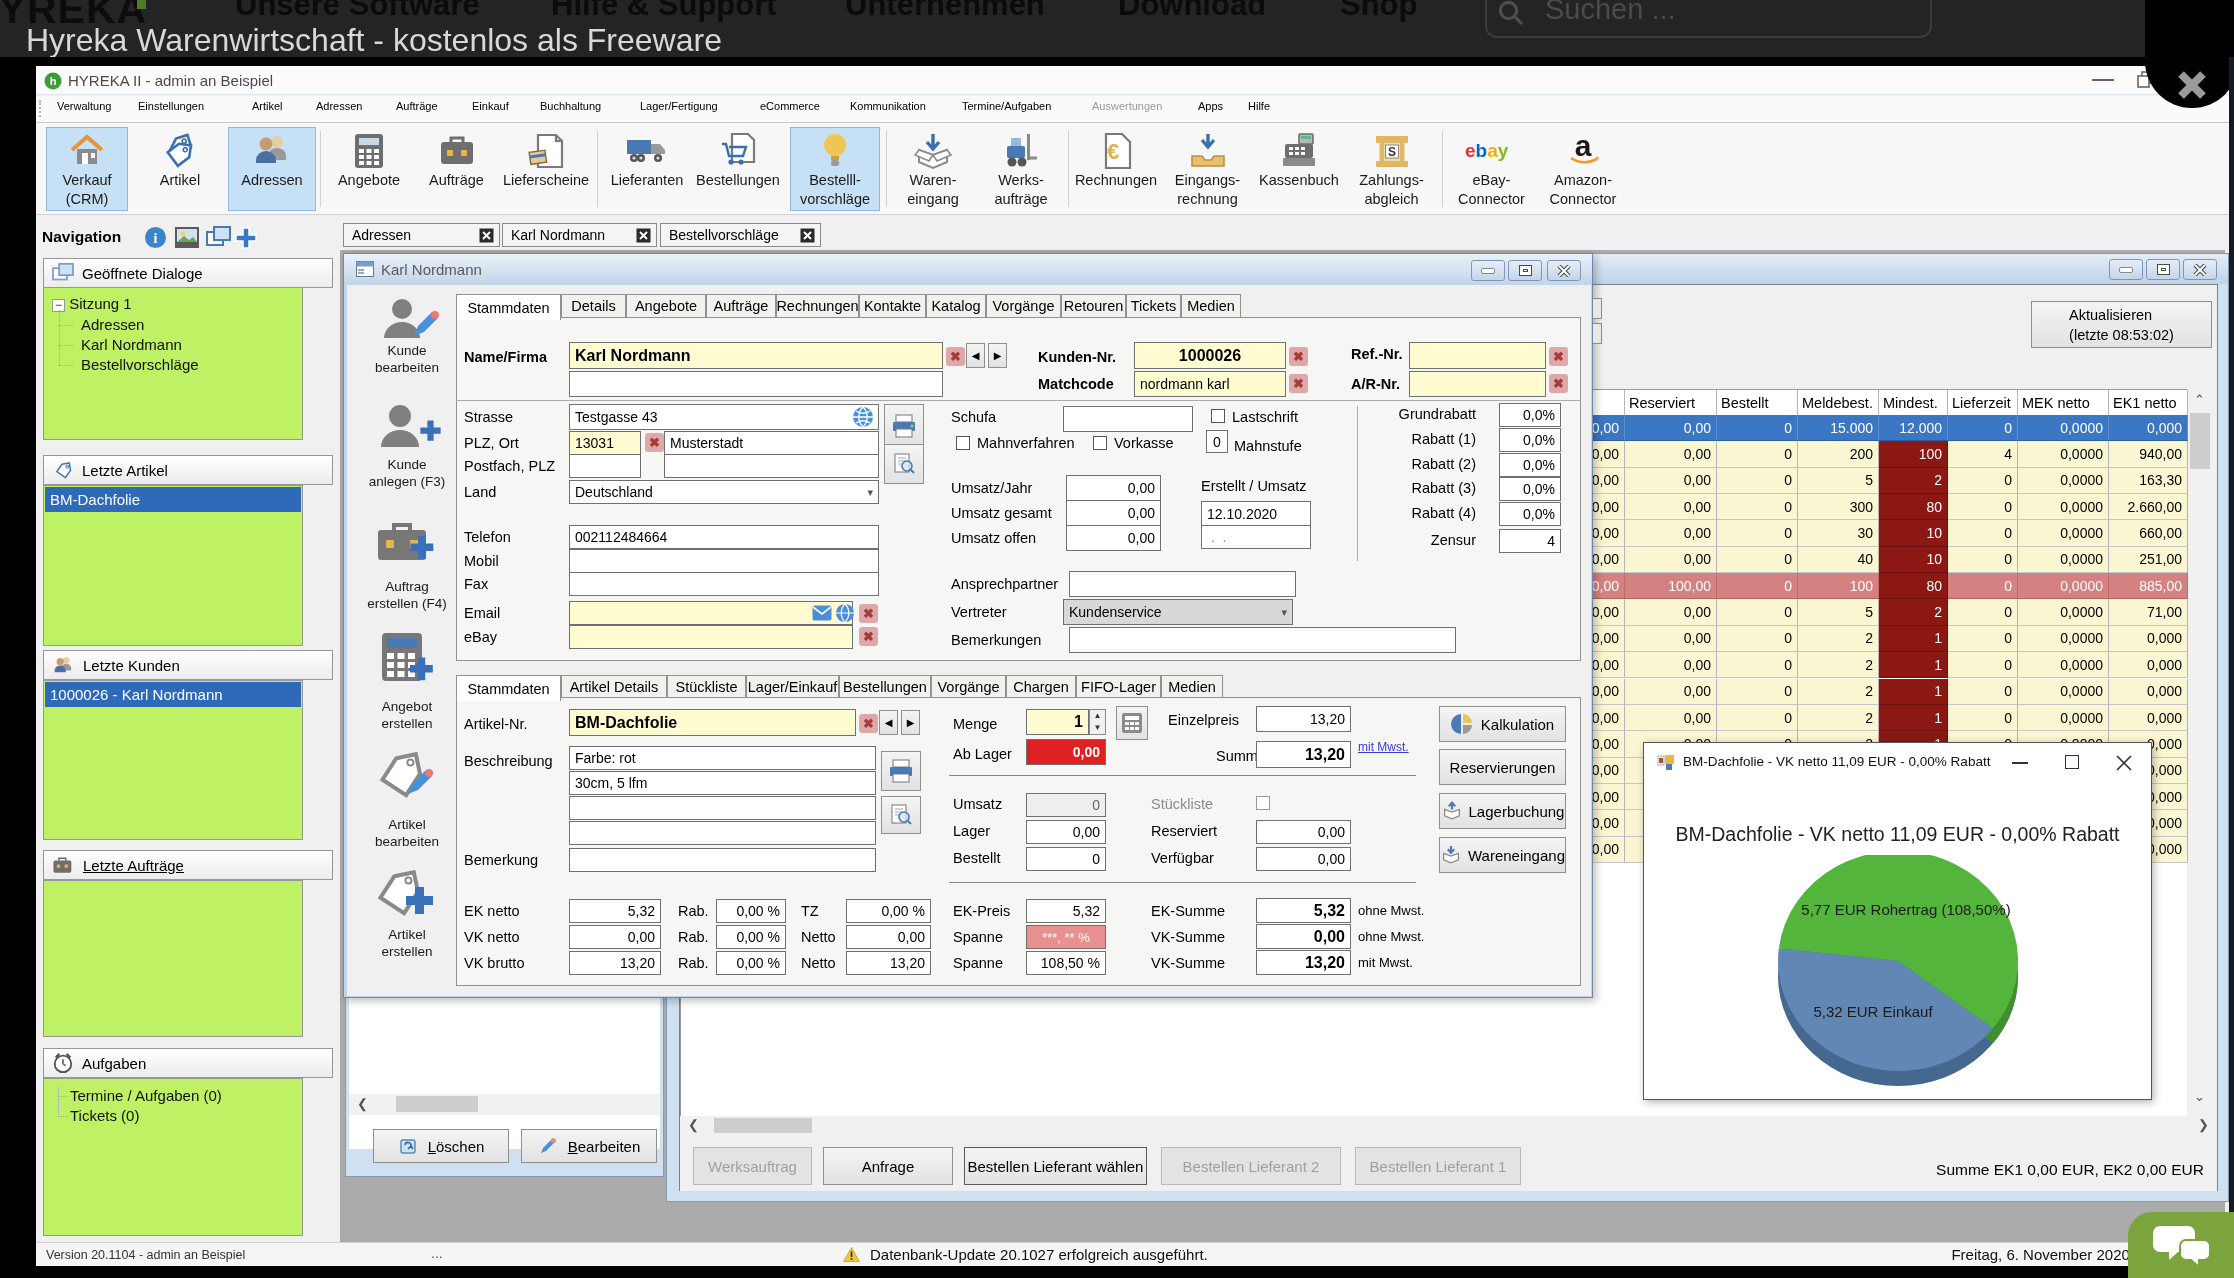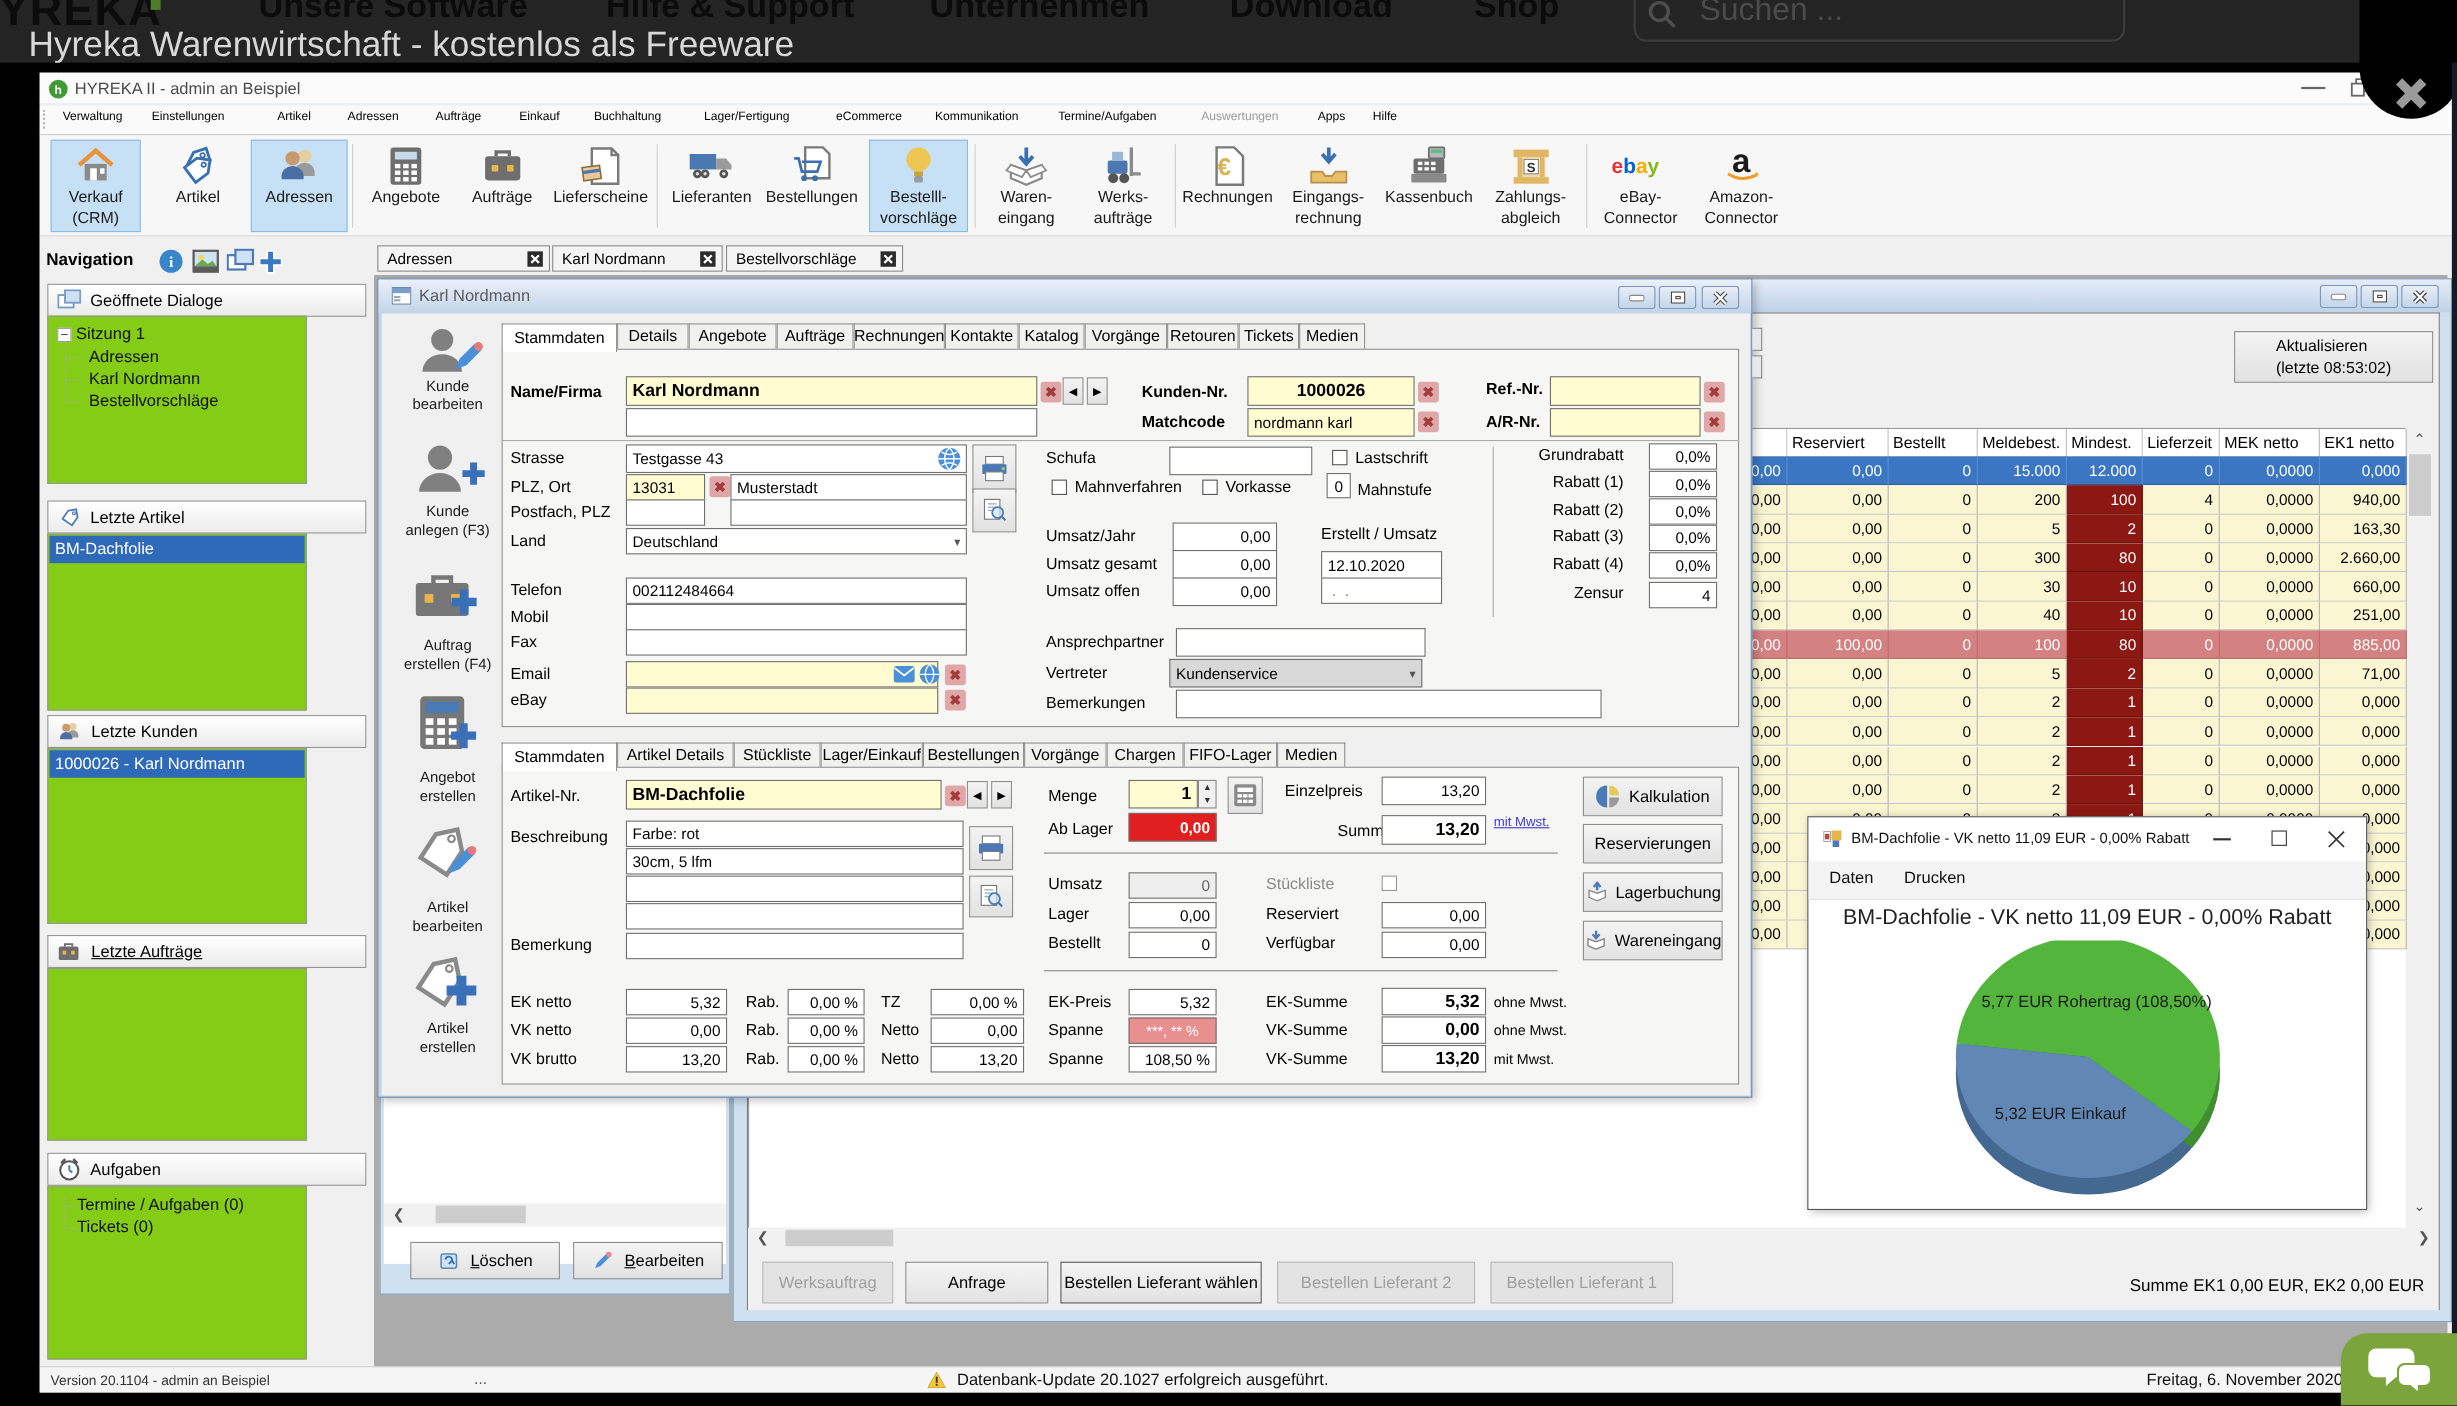--- a/index.html
+++ b/index.html
@@ -14,21 +14,21 @@
 .fld.b{font-weight:bold;font-size:16px;}
 .lbl{position:absolute;font-size:14.5px;color:#000;white-space:nowrap;}
 .lbl.b{font-weight:bold;}
 .xbtn{position:absolute;width:19px;height:19px;border-radius:3px;background:#dfa7a7;color:#a43c3c;font-size:13px;font-weight:bold;display:flex;align-items:center;justify-content:center;}
 .cbtn{position:absolute;border:1px solid #8f8f8f;background:linear-gradient(#f4f4f4,#e2e2e2);display:flex;align-items:center;justify-content:center;font-size:15px;color:#000;white-space:nowrap;}
 .cbtn.dis{color:#9f9f9f;background:#e3e3e3;border-color:#b8b8b8;}
 
 .capbtn{position:absolute;width:34px;height:21px;border:1px solid #7e96b8;border-radius:3px;background:linear-gradient(#e7eef7,#c3d5ea);display:flex;align-items:center;justify-content:center;}
 
 .phead{position:absolute;left:43px;width:290px;height:30px;border:1px solid #979797;background:linear-gradient(#ffffff,#ebebeb);display:flex;align-items:center;font-size:15px;color:#000;}
-.pbox{position:absolute;left:43px;width:236px;border:1px solid #979797;background:#84cc16;padding-left:36px;}
+.pbox{position:absolute;left:43px;width:260px;border:1px solid #979797;background:#bef264;padding-left:36px;}
 .sel{position:absolute;left:1px;right:1px;background:#2e6ab8;color:#fff;font-size:15px;display:flex;align-items:center;padding-left:5px;}
 .tree{font-size:15px;color:#111;white-space:nowrap;}
 .tbtn{position:absolute;top:4px;height:84px;text-align:center;font-size:14.5px;color:#1a1a1a;line-height:19px;}
 .tbtn .ic{display:block;margin:5px auto 1px;}
 .tbtn.hl{background:#c6e0f5;border:1px solid #8ebbe2;}
 .tbtn.hl .ic{margin-top:4px;}
 .row{display:flex;position:absolute;left:0;height:26.35px;font-size:14px;}
 .row>span{border-right:1px solid #b5b5b5;border-bottom:1px solid #c6c6c6;display:flex;align-items:center;justify-content:flex-end;padding-right:5px;box-sizing:border-box;height:26.35px;}
 .row.hd>span{border-right:1px solid #b5b5b5;border-bottom:1px solid #808080;background:#fff;justify-content:flex-start;padding-left:4px;font-size:14.5px;}
 .ca{width:944px;}.cb{width:92px;}.cc{width:81px;}.cd{width:81px;}.ce{width:69px;}.cf{width:70px;}.cg{width:91px;}.ch{width:79px;}
@@ -965,24 +965,20 @@
         <rect x="2" y="4" width="4" height="5" fill="#b84a3a"></rect>
         <rect x="8" y="1" width="9" height="9" fill="#e8b54a"></rect>
         <rect x="9" y="10" width="6" height="6" fill="#4a7ab8"></rect>
       </svg>
   <div class="abs" style="left:39px;top:11px;font-size:13.5px;color:#111;">BM-Dachfolie - VK netto 11,09 EUR - 0,00% Rabatt</div>
   <div class="abs" style="left:368px;top:19px;width:16px;height:1.6px;background:#333;"></div>
   <div class="abs" style="left:421px;top:12px;width:14px;height:14px;border:1.4px solid #333;"></div>
   <svg class="abs" style="left:472px;top:12px;" width="16" height="16" viewBox="0 0 16 16">
         <path d="M1 1 L15 15 M15 1 L1 15" stroke="#333" stroke-width="1.6"></path>
       </svg>
-  <div class="abs" style="left:0;top:40px;width:507px;height:35px;background:#f4f4f4;border-bottom:1px solid #e0e0e0;">
-    <div class="abs" style="left:19px;top:7px;font-size:15px;color:#111;">Daten</div>
-    <div class="abs" style="left:87px;top:7px;font-size:15px;color:#111;">Drucken</div>
-  </div>
   <div class="abs" style="left:0;top:80px;width:507px;text-align:center;font-size:19.5px;color:#222;">BM-Dachfolie - VK netto 11,09 EUR - 0,00% Rabatt</div>
   <svg class="abs" style="left:128px;top:112px;" width="260" height="235" viewBox="0 0 260 235">
     <g transform="translate(126,106)">
       <ellipse cx="0" cy="15" rx="120" ry="110" fill="#44688f"></ellipse>
       <path d="M 0 15 L 94.9 82.3 A 120 110 0 0 0 119.8 9.9 Z" fill="#3f8f2e"></path>
       <path d="M 0 0 L -119.2 -12.4 A 120 110 0 1 1 94.9 67.3 Z" fill="#54b53c"></path>
       <path d="M 0 0 L 94.9 67.3 A 120 110 0 0 1 -119.2 -12.4 Z" fill="#6188b5"></path>
     </g>
     <text x="134" y="60" font-size="15" fill="#1a1a1a" text-anchor="middle" font-family="Liberation Sans">5,77 EUR Rohertrag (108,50%)</text>
     <text x="101" y="162" font-size="15" fill="#1a1a1a" text-anchor="middle" font-family="Liberation Sans">5,32 EUR Einkauf</text>

